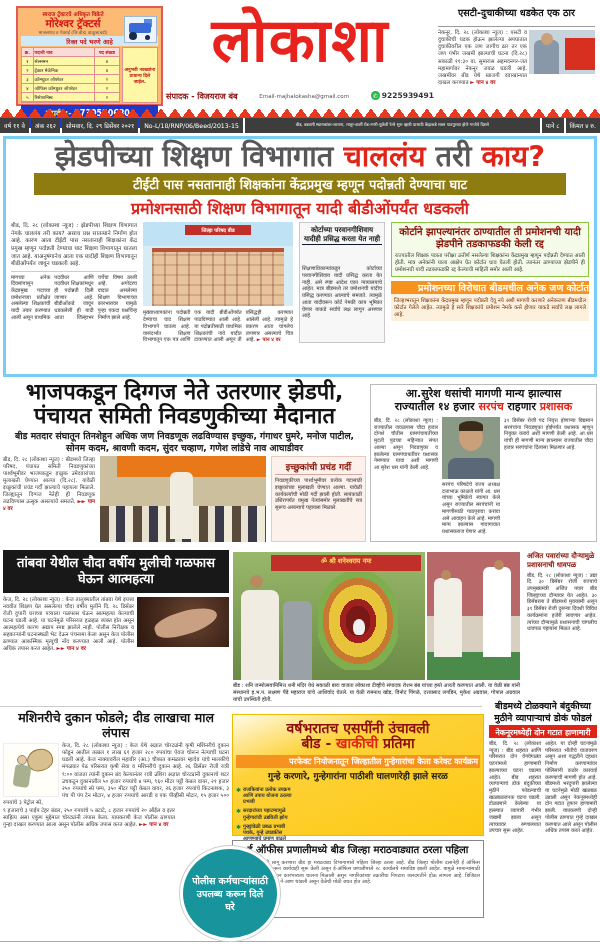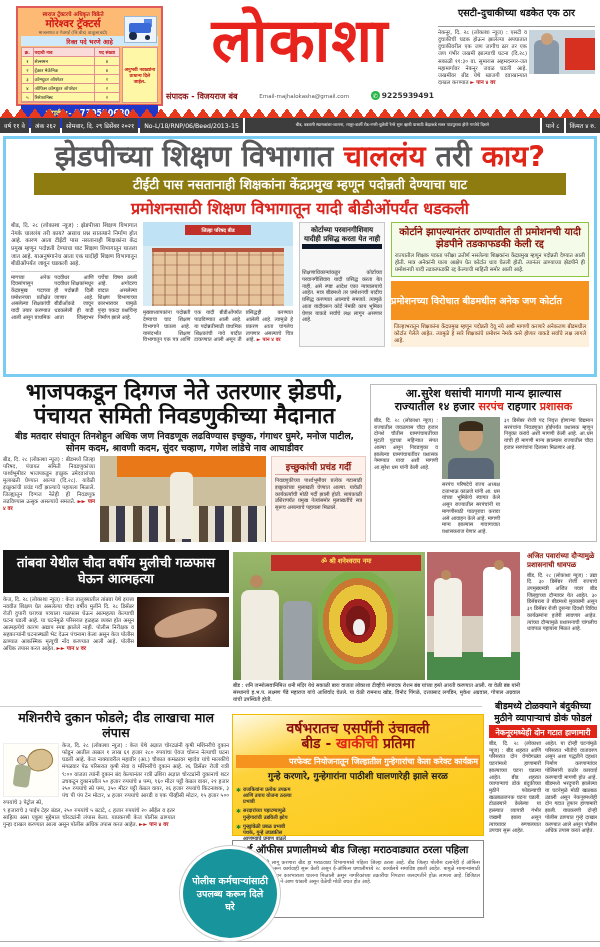--- a/index.html
+++ b/index.html
@@ -73,28 +73,28 @@
   .mini3{column-count:3;column-gap:4px;font-size:5.1px;border-top:1px solid #ccc;margin-top:3px;padding-top:2px;}
   .lc2{width:150px;}
   .building{width:100%;height:84px;position:relative;background:linear-gradient(#bfe2f4 0 28%,#d8ecf6 28% 100%);overflow:hidden;}
   .bld-sign{position:absolute;left:28%;top:3px;width:44%;height:10px;background:#c03028;color:#fff;
             font-size:5px;text-align:center;line-height:10px;font-weight:bold;}
   .bld-body{position:absolute;left:6%;right:6%;top:30%;bottom:0;background:#e7c49c;border-top:4px solid #b5543b;
             background-image:repeating-linear-gradient(90deg,rgba(120,60,40,.30) 0 2px,transparent 2px 12px),
                              repeating-linear-gradient(0deg,rgba(120,60,40,.20) 0 2px,transparent 2px 10px);}
   .lc2-txt{column-count:3;column-gap:4px;font-size:5.1px;margin-top:3px;}
   .lc3{width:86px;border:1px solid #c8c8c8;background:#f7f7f7;padding:2px;}
-  .court-title{font-size:7px;font-weight:800;text-align:center;color:#1a1a1a;border-bottom:5px solid #0f172a;
+  .court-title{font-size:7px;font-weight:800;text-align:center;color:#1a1a1a;border-bottom:1px solid #0f172a;
                padding:1px 0;margin-bottom:20px;line-height:1.2;}
   .court-body{font-size:5.1px;}
   .lc4{flex:1;}
   .green-box{border:1.5px solid #8cc63f;background:#f5fbe9;padding:3px;}
   .green-title{font-size:10px;font-weight:800;color:#8b1508;text-align:center;line-height:1.18;}
   .green-body{font-size:5.3px;margin-top:2px;}
-  .orange-head{background:#f6921e;color:#fff;font-size:9.5px;font-weight:800;text-align:left;padding:13px 0;margin-top:4px;}
+  .orange-head{background:#f6921e;color:#fff;font-size:9.5px;font-weight:800;text-align:right;padding:0 0;margin-top:4px;}
   .orange-body{background:#fdf1dd;color:#6b2a00;font-size:5.3px;text-align:justify;padding:3px;line-height:1.32;}
 
   
   .bjp{left:3px;top:380px;width:363px;}
   .bjp-h2{font-size:22px;font-weight:800;color:#131313;text-align:center;line-height:1.07;}
   .bjp-sub{font-size:9.2px;font-weight:700;color:#222;text-align:center;margin:3px 2px;line-height:1.25;}
   .bjp-row{display:flex;gap:5px;margin-top:2px;}
   .bjp-txt{width:92px;font-size:5.3px;}
   .bjp-photo{width:166px;height:86px;position:relative;background:#cbbf9e;overflow:hidden;}
   .bjp-banner{position:absolute;left:10%;top:0;right:0;height:24%;background:#e87818;}

